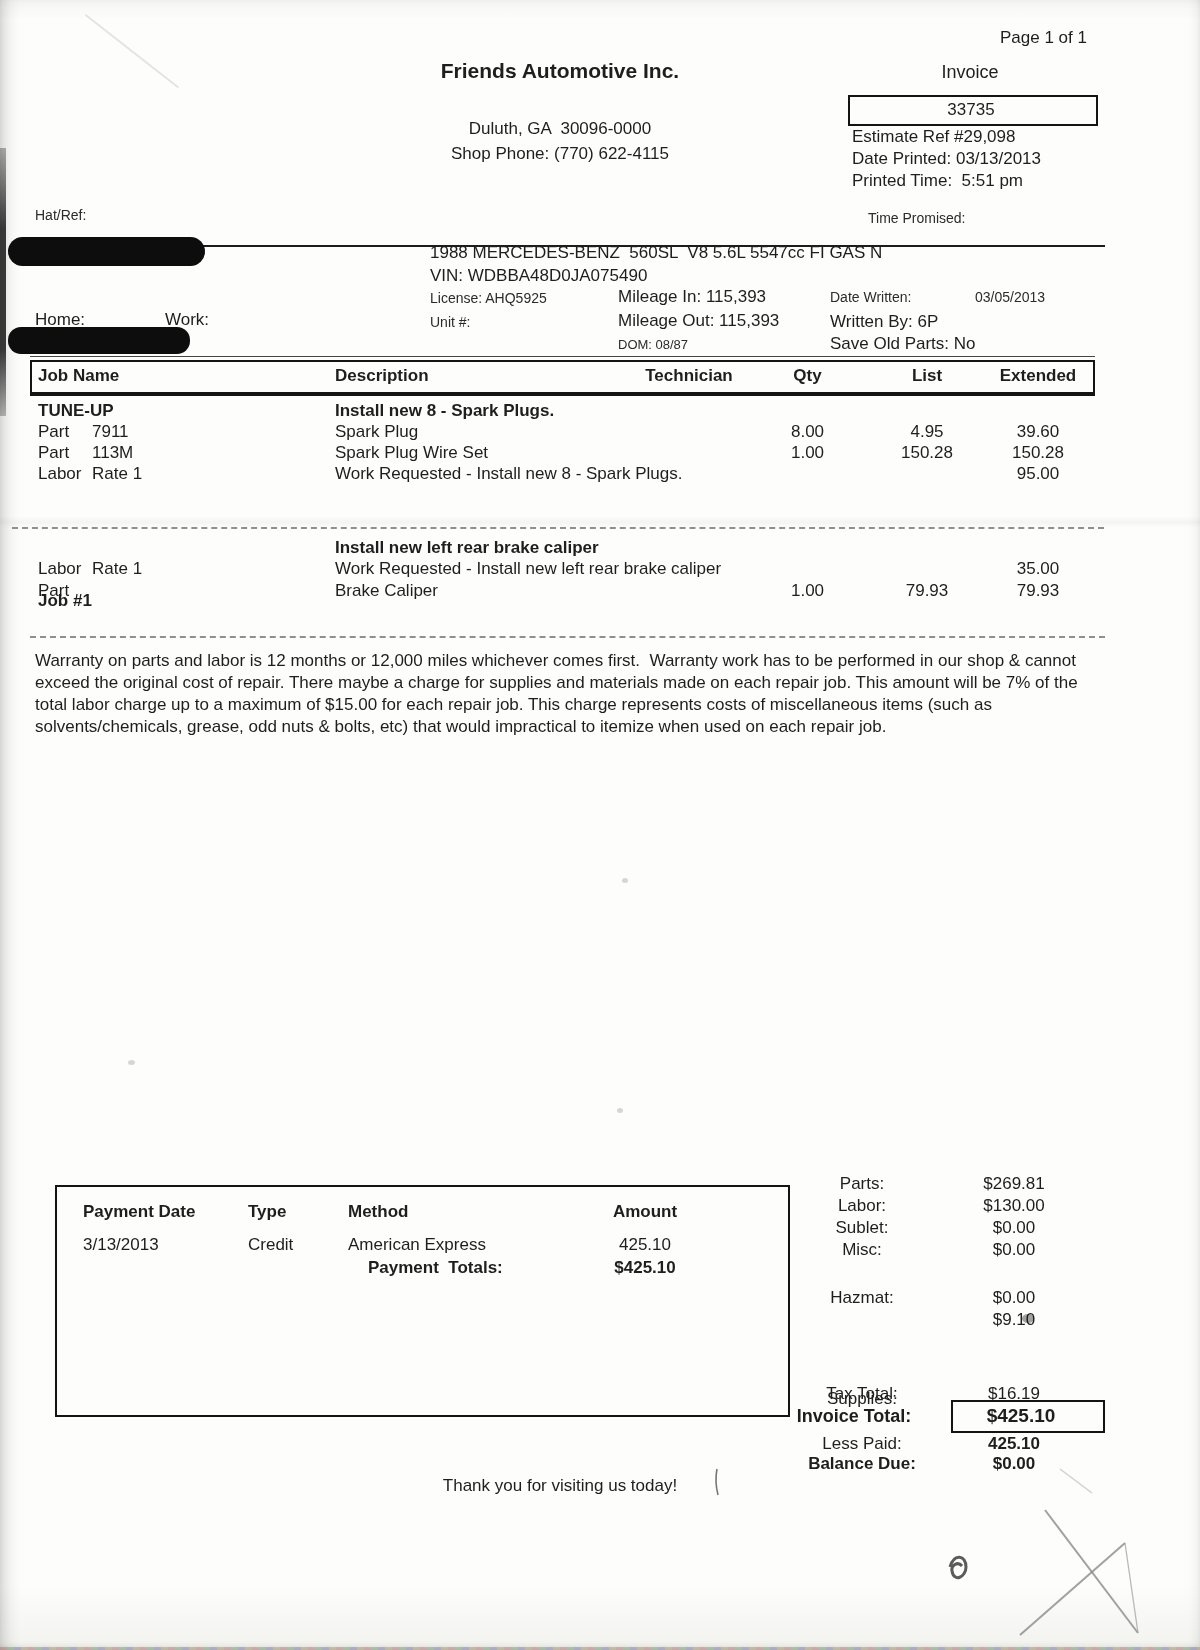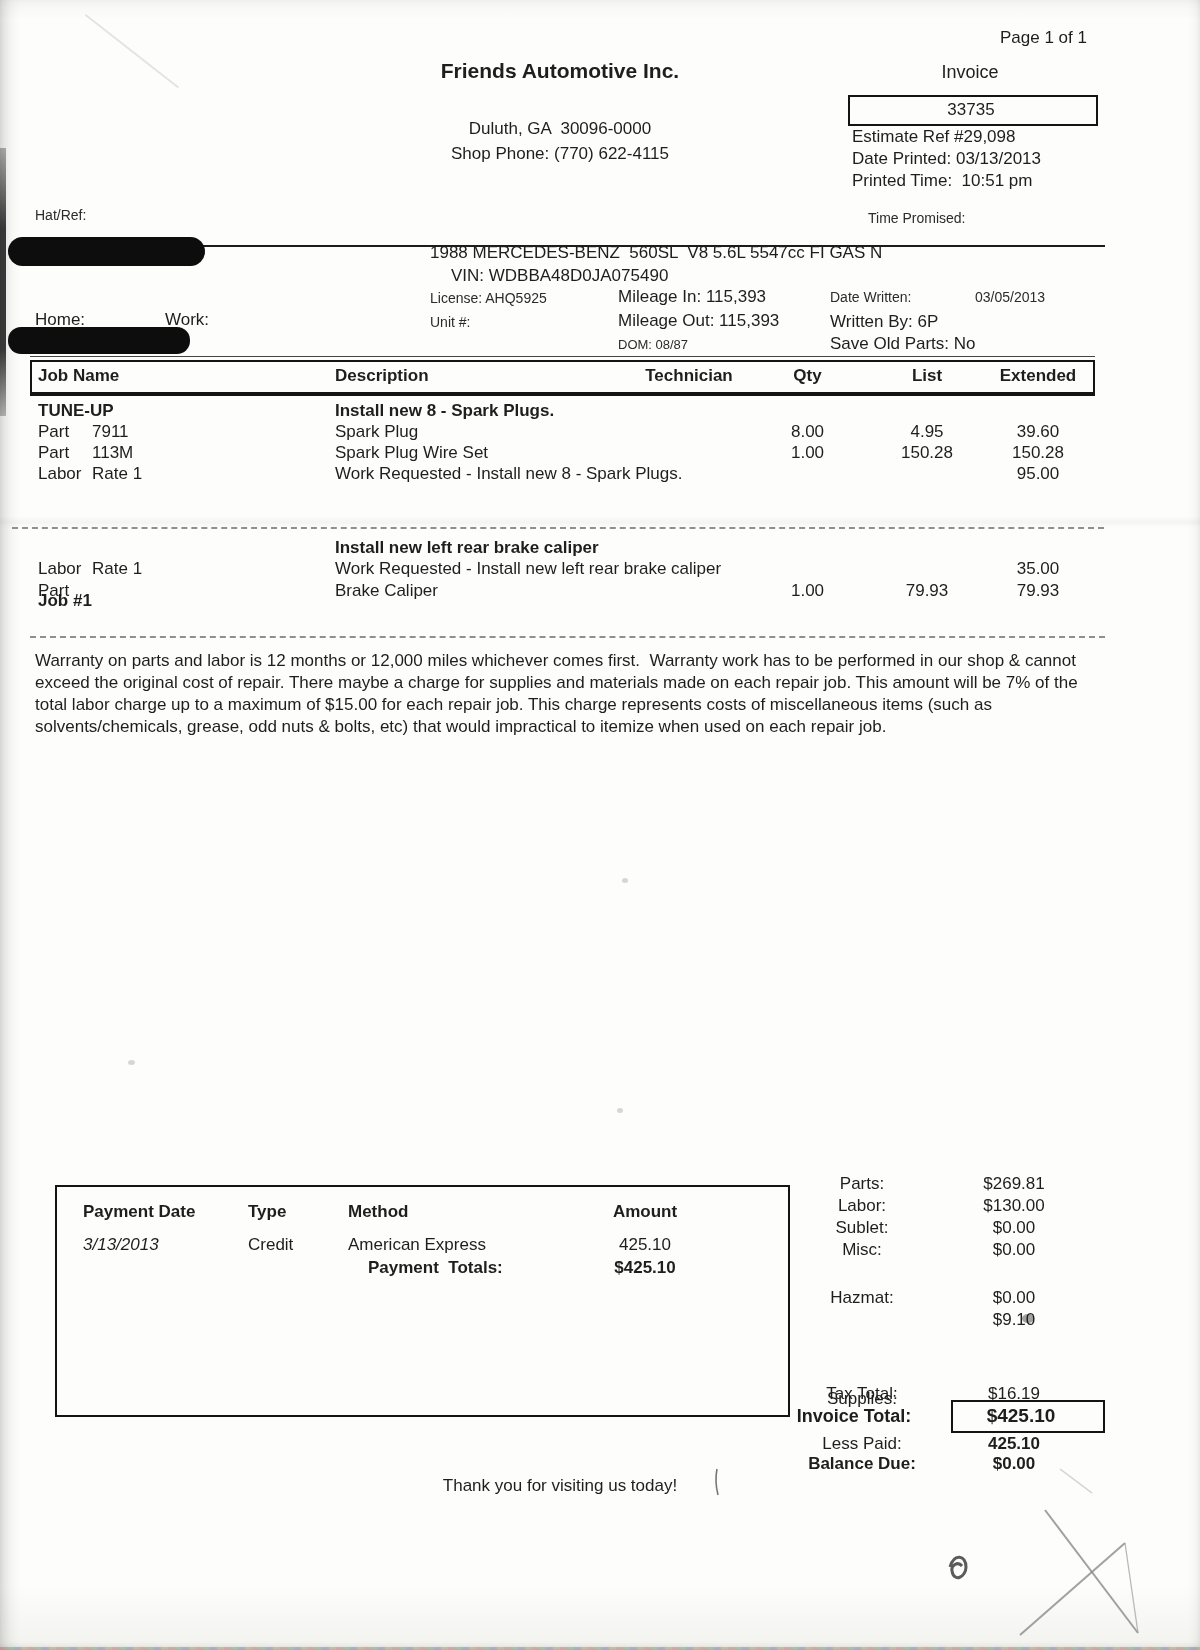--- a/index.html
+++ b/index.html
@@ -47,29 +47,29 @@
 
   <div class="t b big ctr" style="left:330px;top:58px;width:460px;">Friends Automotive Inc.</div>
   <div class="t ctr" style="left:330px;top:119px;width:460px;">Duluth, GA  30096-0000</div>
   <div class="t ctr" style="left:330px;top:144px;width:460px;">Shop Phone: (770) 622-4115</div>
 
   <div class="t ctr" style="left:870px;top:62px;width:200px;font-size:18px;">Invoice</div>
   <div class="box" style="left:848px;top:95px;width:246px;height:27px;"></div>
   <div class="t ctr" style="left:848px;top:100px;width:246px;">33735</div>
   <div class="t" style="left:852px;top:127px;">Estimate Ref #29,098</div>
   <div class="t" style="left:852px;top:149px;">Date Printed: 03/13/2013</div>
-  <div class="t" style="left:852px;top:171px;">Printed Time:  10:51 pm</div>
+  <div class="t" style="left:852px;top:171px;">Printed Time:  5:51 pm</div>
 
   <div class="t sm" style="left:35px;top:207px;">Hat/Ref:</div>
   <div class="t sm" style="left:868px;top:210px;">Time Promised:</div>
   <div class="hline" style="left:75px;top:245px;width:1030px;"></div>
 
   <div class="redact" style="left:8px;top:237px;width:197px;height:29px;"></div>
   <div class="t" style="left:430px;top:243px;">1988 MERCEDES-BENZ  560SL  V8 5.6L 5547cc FI GAS N</div>
-  <div class="t" style="left:430px;top:266px;margin-left:21px;">VIN: WDBBA48D0JA075490</div>
+  <div class="t" style="left:430px;top:266px;">VIN: WDBBA48D0JA075490</div>
   <div class="t sm" style="left:430px;top:290px;">License: AHQ5925</div>
   <div class="t" style="left:618px;top:287px;">Mileage In: 115,393</div>
   <div class="t sm" style="left:830px;top:289px;">Date Written:</div>
   <div class="t sm" style="left:941px;top:289px;margin-left:34px;">03/05/2013</div>
 
   <div class="t" style="left:35px;top:310px;">Home:</div>
   <div class="t" style="left:165px;top:310px;">Work:</div>
   <div class="t sm" style="left:430px;top:314px;">Unit #:</div>
   <div class="t" style="left:618px;top:311px;">Mileage Out: 115,393</div>
   <div class="t" style="left:830px;top:312px;">Written By: 6P</div>
@@ -127,21 +127,21 @@
   <div class="dash" style="left:30px;top:636px;width:1075px;"></div>
 
   <div class="t wrap" style="left:35px;top:650px;width:1072px;">Warranty on parts and labor is 12 months or 12,000 miles whichever comes first.  Warranty work has to be performed in our shop &amp; cannot exceed the original cost of repair. There maybe a charge for supplies and materials made on each repair job. This amount will be 7% of the total labor charge up to a maximum of $15.00 for each repair job. This charge represents costs of miscellaneous items (such as solvents/chemicals, grease, odd nuts &amp; bolts, etc) that would impractical to itemize when used on each repair job.</div>
 
   <div class="box" style="left:55px;top:1185px;width:731px;height:228px;"></div>
   <div class="t b" style="left:83px;top:1202px;">Payment Date</div>
   <div class="t b" style="left:248px;top:1202px;">Type</div>
   <div class="t b" style="left:348px;top:1202px;">Method</div>
   <div class="t b ctr" style="left:575px;top:1202px;width:140px;">Amount</div>
 
-  <div class="t" style="left:83px;top:1235px;font-style:italic;">3/13/2013</div>
+  <div class="t" style="left:83px;top:1235px;">3/13/2013</div>
   <div class="t" style="left:248px;top:1235px;">Credit</div>
   <div class="t" style="left:348px;top:1235px;">American Express</div>
   <div class="t ctr" style="left:575px;top:1235px;width:140px;">425.10</div>
 
   <div class="t b" style="left:368px;top:1258px;">Payment  Totals:</div>
   <div class="t b ctr" style="left:575px;top:1258px;width:140px;">$425.10</div>
 
   <div class="t r" style="left:772px;top:1174px;width:180px;">Parts:</div>
   <div class="t r" style="left:940px;top:1174px;width:148px;">$269.81</div>
   <div class="t r" style="left:772px;top:1196px;width:180px;">Labor:</div>

